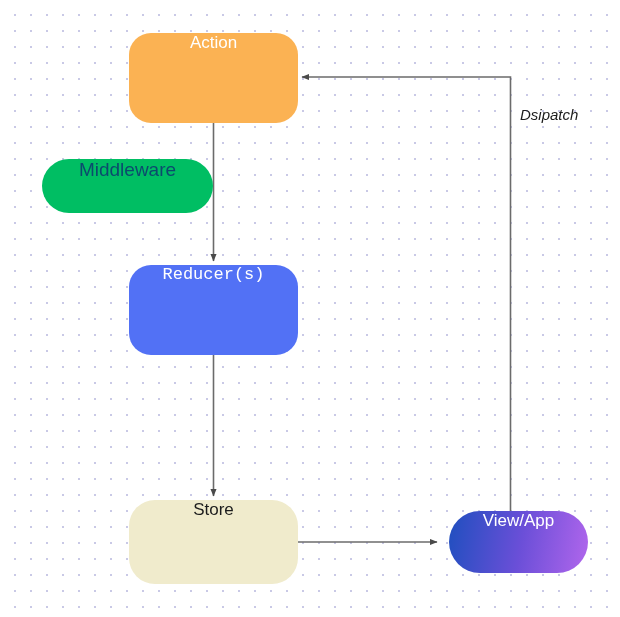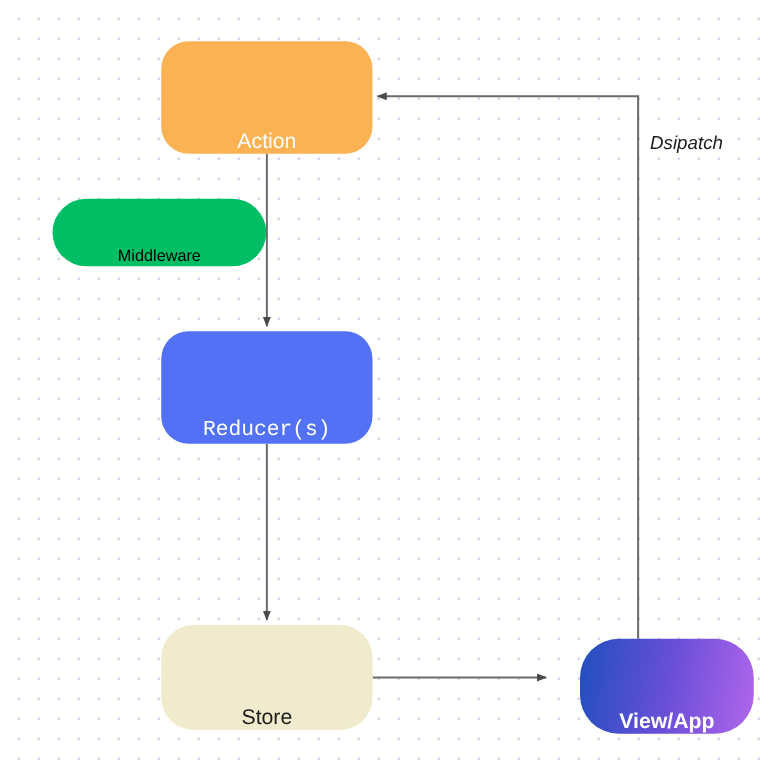--- a/index.html
+++ b/index.html
@@ -34,21 +34,21 @@
     width: 620px;
     height: 617px;
     pointer-events: none;
   }
 
   
   .node {
     position: absolute;
     box-sizing: border-box;
     display: flex;
-    align-items: flex-end;
+    align-items: flex-start;
     justify-content: center;
     text-align: center;
     line-height: 1.15;
     white-space: nowrap;
     user-select: none;
   }
   .node-label {
     display: block;
   }
 
@@ -65,22 +65,22 @@
     z-index: 3;
   }
 
   .node-middleware {
     left: 42px;
     top: 159px;
     width: 171px;
     height: 54px;
     background: #00be63;
     border-radius: 27px;
-    color: #000000;
-    font-size: 13px;
+    color: #0c4a6e;
+    font-size: 19px;
     z-index: 3;
   }
 
   .node-reducers {
     left: 129px;
     top: 265px;
     width: 169px;
     height: 90px;
     background: #5271f5;
     border-radius: 22px;
@@ -96,30 +96,29 @@
     width: 169px;
     height: 84px;
     background: #f0ebcc;
     border-radius: 26px;
     color: #1c1c1c;
     font-size: 17px;
     z-index: 3;
   }
 
   .node-viewapp {
-    left: 464px;
+    left: 449px;
     top: 511px;
     width: 139px;
-    height: 76px;
+    height: 62px;
     background: linear-gradient(100deg, #1f4fbf 0%, #6b4fd8 52%, #b166ec 100%);
     border-radius: 31px;
     color: #ffffff;
     font-size: 17px;
     z-index: 3;
-    font-weight: bold;
   }
 
   
   .edge-label {
     position: absolute;
     font-size: 15px;
     color: #1c1c1c;
     white-space: nowrap;
     user-select: none;
     z-index: 4;

